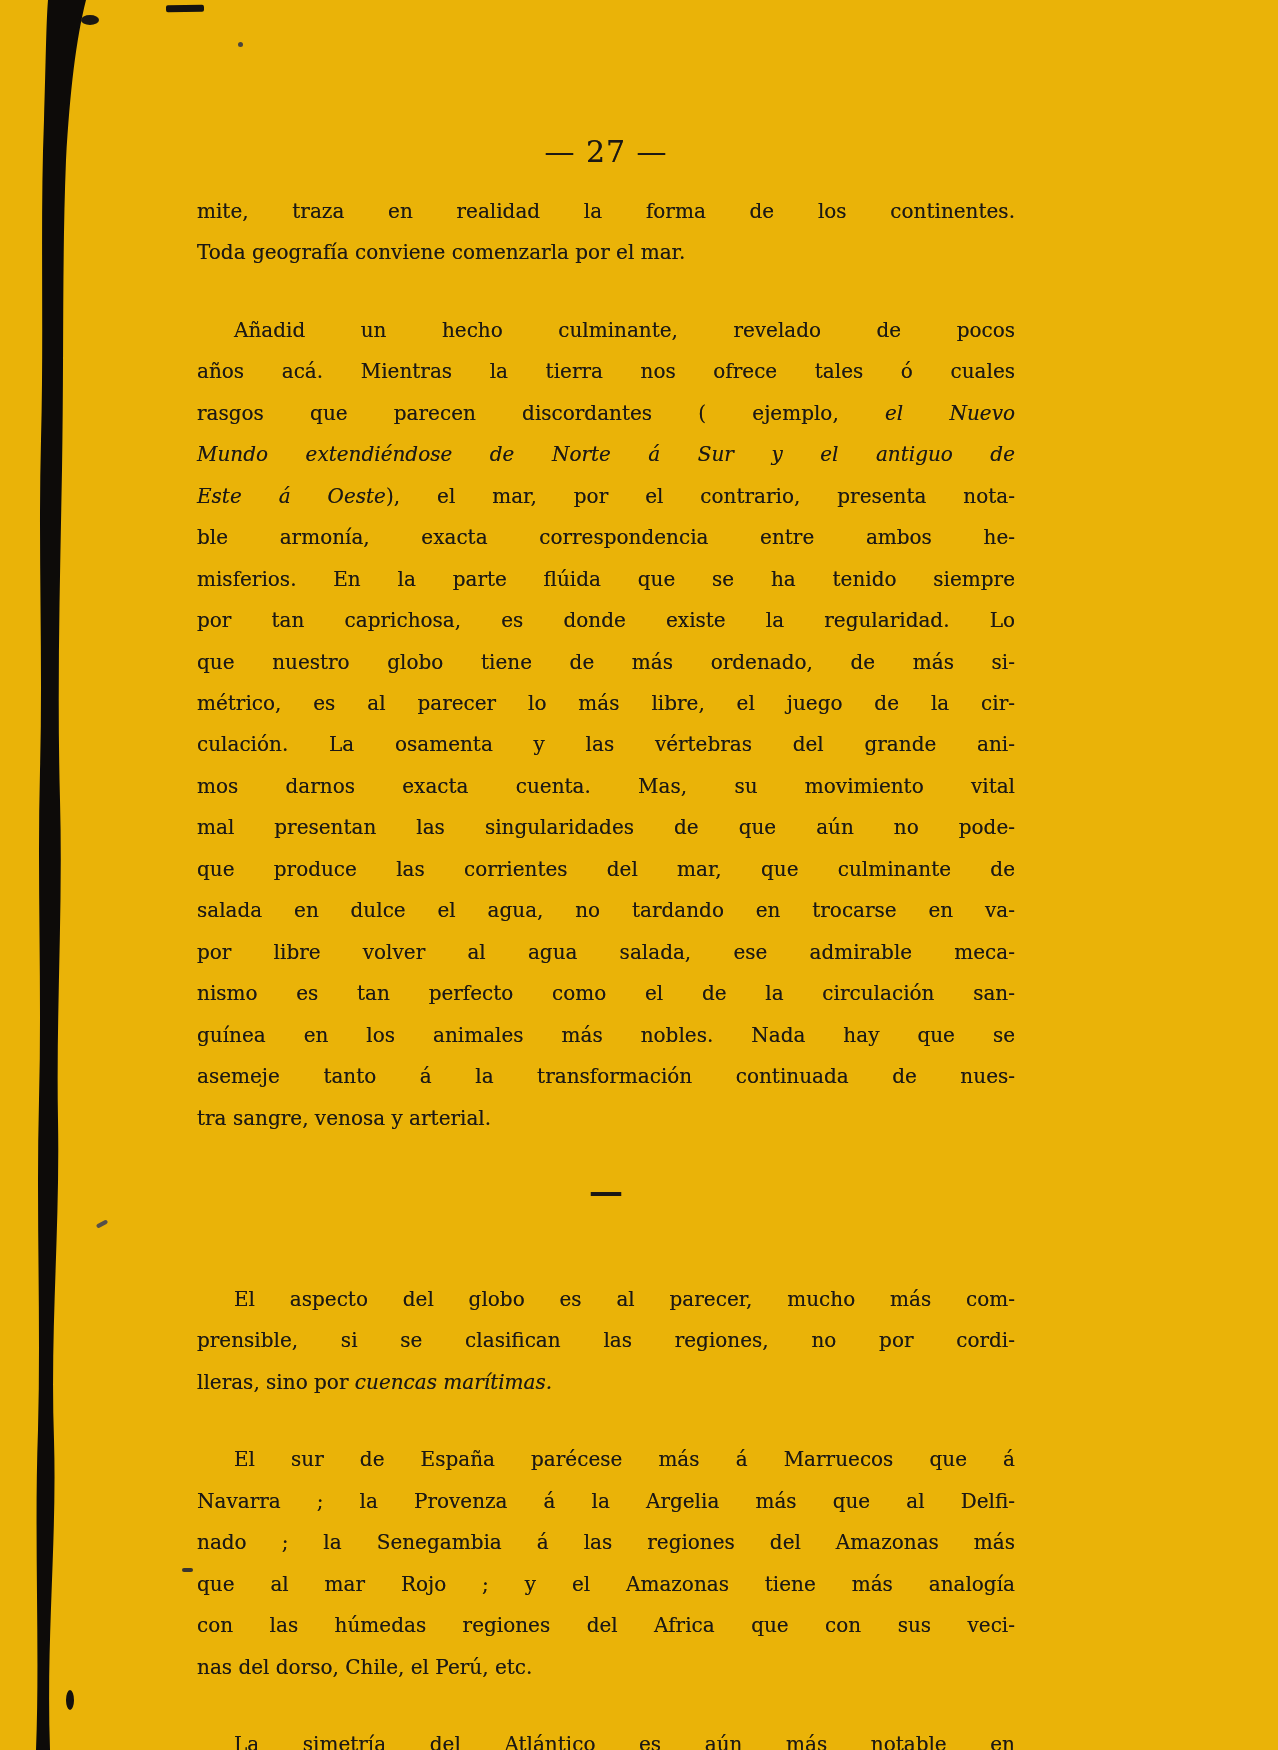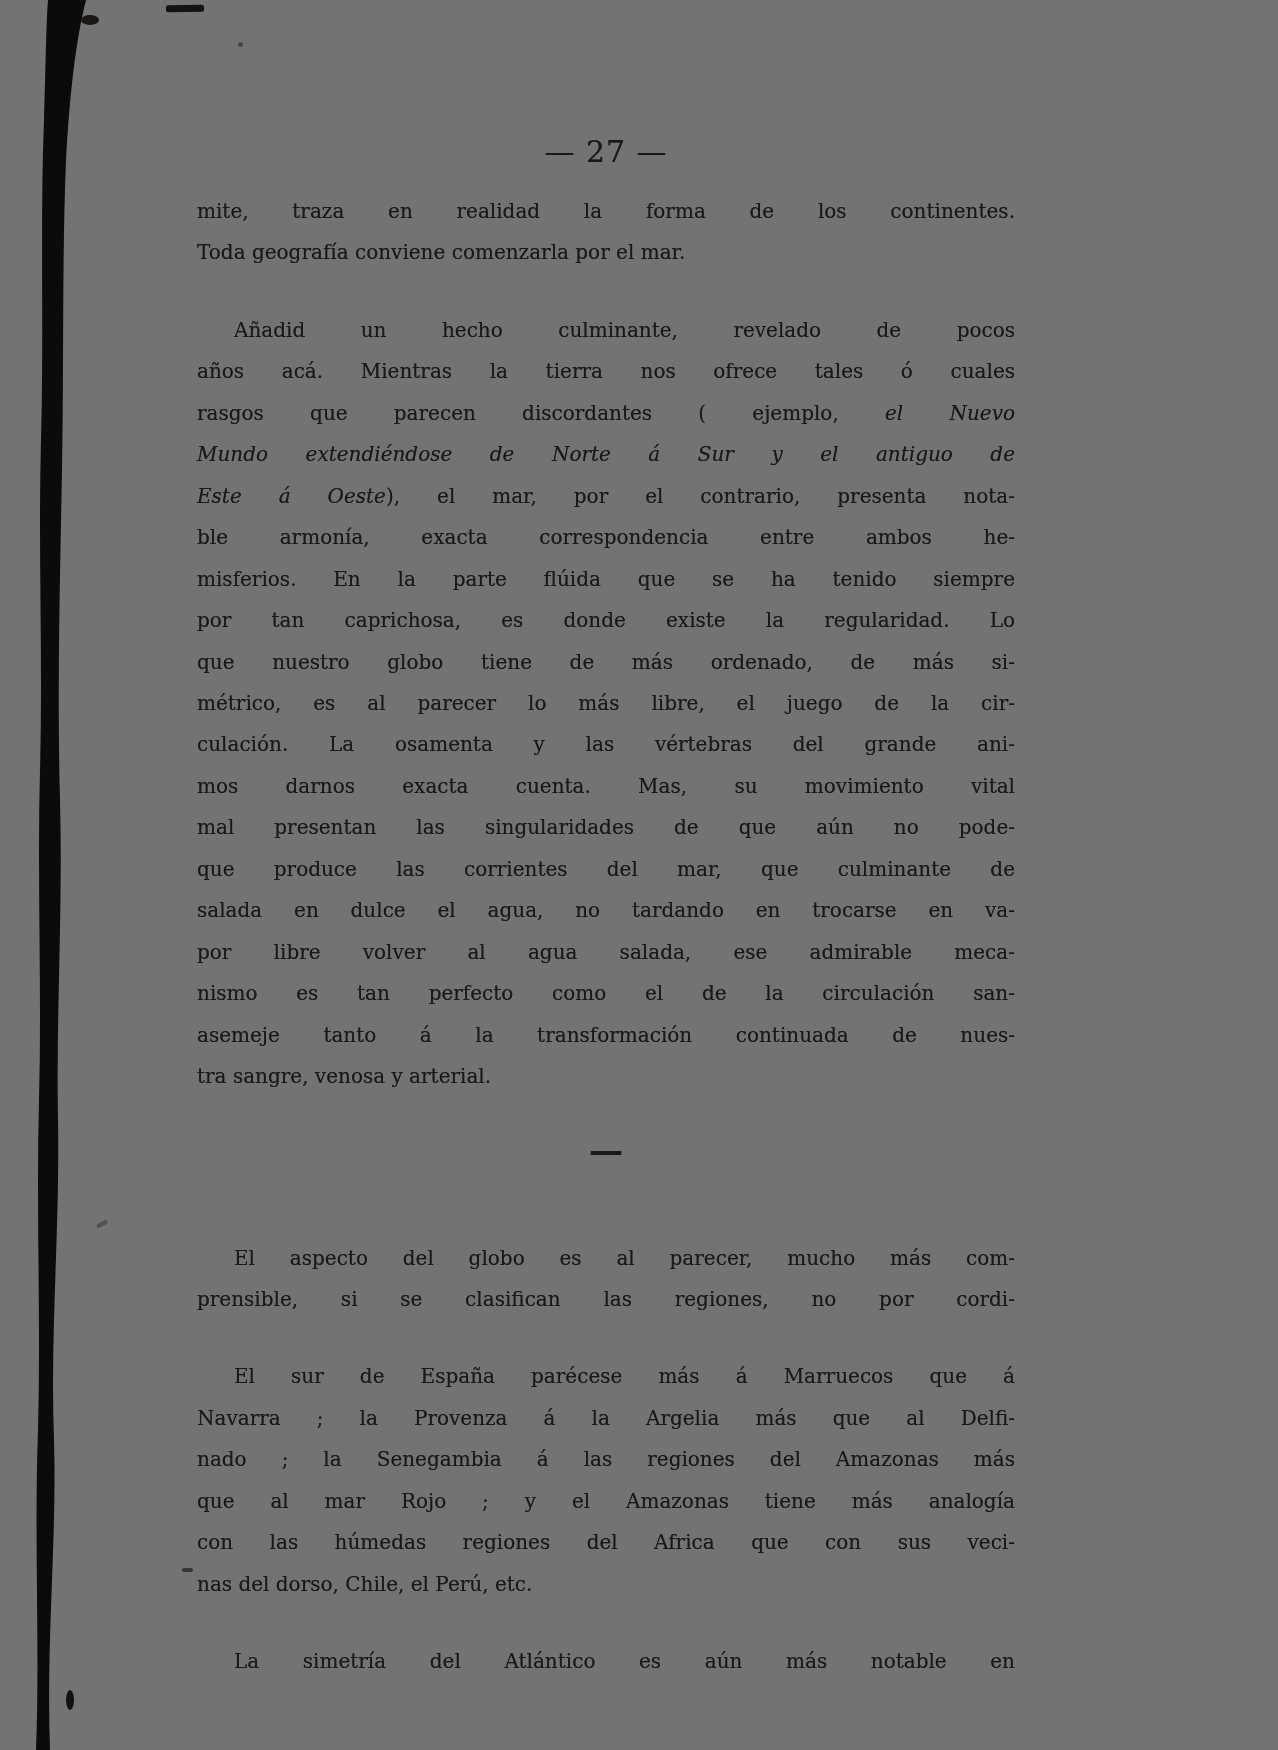--- a/index.html
+++ b/index.html
@@ -4,21 +4,21 @@
 <style>
   html, body {
     margin: 0;
     padding: 0;
     background: #e8e6e0;
   }
   .page {
     position: relative;
     width: 1278px;
     height: 1750px;
-    background: #737373;
+    background: #eab308;
     overflow: hidden;
     font-family: "DejaVu Serif", "Liberation Serif", serif;
     color: #1b1815;
   }
   .binding-svg {
     position: absolute;
     left: 0;
     top: 0;
     filter: blur(0.6px);
   }
@@ -129,29 +129,31 @@
         <div class="line"><span>por tan caprichosa, es donde existe la regularidad. Lo</span></div>
         <div class="line"><span>que nuestro globo tiene de más ordenado, de más si-</span></div>
         <div class="line"><span>métrico, es al parecer lo más libre, el juego de la cir-</span></div>
         <div class="line"><span>culación. La osamenta y las vértebras del grande ani-</span></div>
         <div class="line"><span>mos darnos exacta cuenta. Mas, su movimiento vital</span></div>
         <div class="line"><span>mal presentan las singularidades de que aún no pode-</span></div>
         <div class="line"><span>que produce las corrientes del mar, que culminante de</span></div>
         <div class="line"><span>salada en dulce el agua, no tardando en trocarse en va-</span></div>
         <div class="line"><span>por libre volver al agua salada, ese admirable meca-</span></div>
         <div class="line"><span>nismo es tan perfecto como el de la circulación san-</span></div>
+        <div class="line"><span>guínea en los animales más nobles. Nada hay que se</span></div>
         <div class="line"><span>asemeje tanto á la transformación continuada de nues-</span></div>
         <div class="line no-just"><span>tra sangre, venosa y arterial.</span></div>
       </div>
     <div class="separator">
       <span>—</span>
     </div>
     <div id="block2">
         <div class="line indent"><span>El aspecto del globo es al parecer, mucho más com-</span></div>
         <div class="line"><span>prensible, si se clasifican las regiones, no por cordi-</span></div>
+        <div class="line no-just"><span>lleras, sino por </span><span class="it">cuencas marítimas.</span></div>
         <div class="line indent"><span>El sur de España parécese más á Marruecos que á</span></div>
         <div class="line"><span>Navarra ; la Provenza á la Argelia más que al Delfi-</span></div>
         <div class="line"><span>nado ; la Senegambia á las regiones del Amazonas más</span></div>
         <div class="line"><span>que al mar Rojo ; y el Amazonas tiene más analogía</span></div>
         <div class="line"><span>con las húmedas regiones del Africa que con sus veci-</span></div>
         <div class="line no-just"><span>nas del dorso, Chile, el Perú, etc.</span></div>
         <div class="line indent"><span>La simetría del Atlántico es aún más notable en</span></div>
       </div>
   </div>
 

